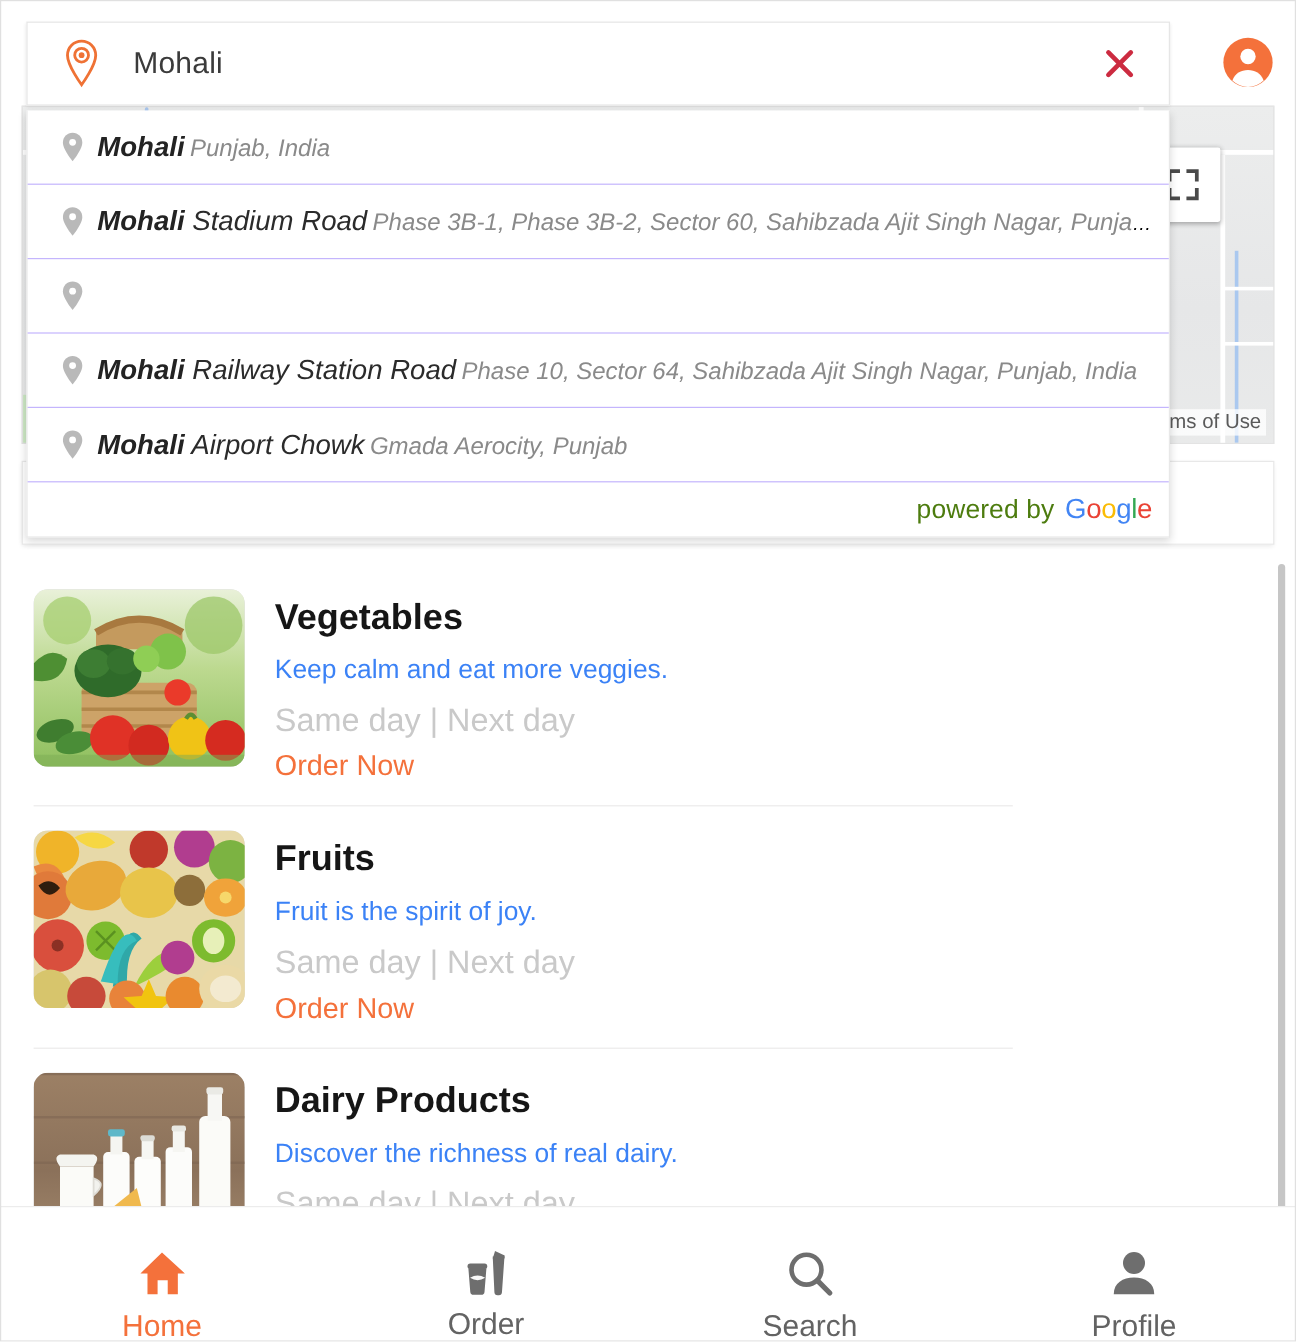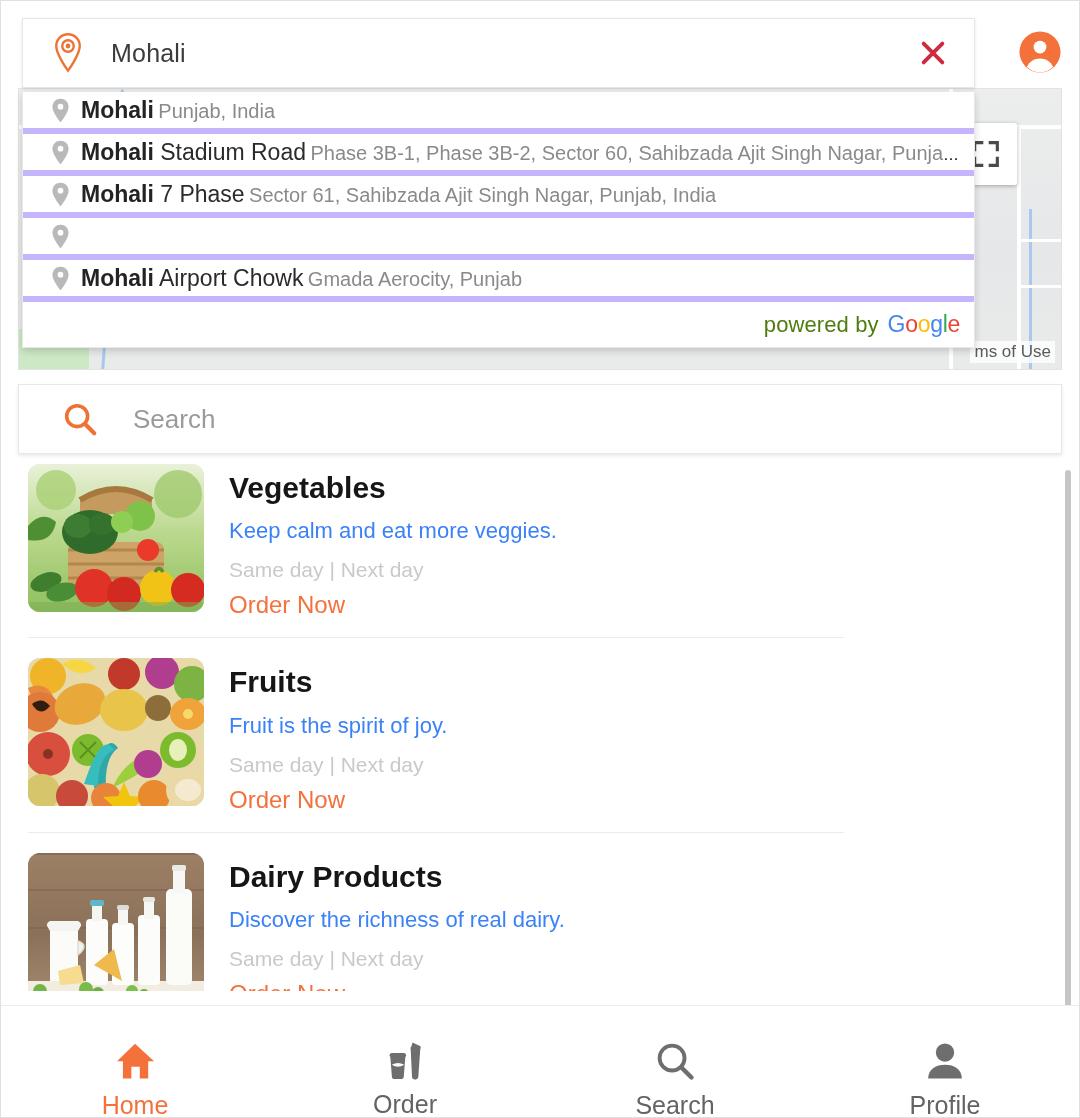--- a/index.html
+++ b/index.html
@@ -100,26 +100,27 @@
     left:22px; top:92px;
     width:953px;
     background:#ffffff;
     border:1px solid #e8e8e8;
     border-top:none;
     box-shadow:0 3px 7px rgba(0,0,0,.16);
     z-index:21;
   }
   .ac-item {
     display:flex; align-items:center;
-    height:42px;
+    height:62px;
     padding:0 14px 0 28px;
-    border-bottom:6px solid #c4b5fd;
+    border-bottom:1px solid #c4b5fd;
     cursor:pointer;
     white-space:nowrap;
     overflow:hidden;
+    font-style:italic;
   }
   .ac-item:last-of-type { border-bottom:none; }
   .ac-pin { flex:0 0 auto; width:30px; display:flex; align-items:center; }
   .ac-text { overflow:hidden; text-overflow:ellipsis; }
   .ac-main {
     font-size:23px; font-weight:bold; color:#232323;
   }
   .ac-mid {
     font-size:23px; font-weight:normal; color:#2b2b2b;
   }
@@ -149,21 +150,21 @@
     display:flex; align-items:center;
     padding-left:42px;
     z-index:10;
   }
   .search-bar .sicon { margin-right:34px; display:flex; }
   .search-ph { font-size:26px; color:#9a9a9a; }
 
   
   .content {
     position:absolute;
-    left:0; top:444px;
+    left:0; top:471px;
     width:872px; height:547px;
     background:#ffffff;
     overflow:hidden;
   }
   .card {
     display:flex;
     padding:20px 0 18px 0;
     margin:0 28px;
     border-bottom:1px solid #eceaea;
     align-items:flex-start;
@@ -180,21 +181,21 @@
   .card-img svg { display:block; width:100%; height:100%; }
   .card-body { flex:1 1 auto; padding-top:6px; }
   .card-title {
     font-size:30px; font-weight:bold; color:#161616;
     line-height:1.18; margin-bottom:13px;
   }
   .card-desc {
     font-size:22px; color:#3b82f6; margin-bottom:14px;
   }
   .card-delivery {
-    font-size:21px; color:#c9c9c9; margin-bottom:9px;
+    font-size:27px; color:#c9c9c9; margin-bottom:9px;
   }
   .card-cta {
     font-size:24px; color:#f4713b; cursor:pointer;
   }
 
   
   .scrollbar {
     position:absolute;
     right:9px; top:470px;
     width:6px; height:545px;
@@ -315,32 +316,32 @@
       </span>
     </div>
 
     <div class="ac-item">
       <span class="ac-pin">
         <svg width="19" height="25" viewBox="0 0 16 22">
           <path d="M8 0.6C4 0.6 0.9 3.7 0.9 7.7c0 5.3 7.1 13.7 7.1 13.7s7.1-8.4 7.1-13.7C15.1 3.7 12 0.6 8 0.6z" fill="#b9b9b9"></path>
           <circle cx="8" cy="7.6" r="2.5" fill="#ffffff"></circle>
         </svg>
       </span>
-      <span class="ac-text">
-        <span class="ac-main">Mohali</span><span class="ac-mid"> 7 Phase</span>
-        <span class="ac-sub">Sector 61, Sahibzada Ajit Singh Nagar, Punjab, India</span>
-      </span>
     </div>
 
     <div class="ac-item">
       <span class="ac-pin">
         <svg width="19" height="25" viewBox="0 0 16 22">
           <path d="M8 0.6C4 0.6 0.9 3.7 0.9 7.7c0 5.3 7.1 13.7 7.1 13.7s7.1-8.4 7.1-13.7C15.1 3.7 12 0.6 8 0.6z" fill="#b9b9b9"></path>
           <circle cx="8" cy="7.6" r="2.5" fill="#ffffff"></circle>
         </svg>
+      </span>
+      <span class="ac-text">
+        <span class="ac-main">Mohali</span><span class="ac-mid"> Railway Station Road</span>
+        <span class="ac-sub">Phase 10, Sector 64, Sahibzada Ajit Singh Nagar, Punjab, India</span>
       </span>
     </div>
 
     <div class="ac-item">
       <span class="ac-pin">
         <svg width="19" height="25" viewBox="0 0 16 22">
           <path d="M8 0.6C4 0.6 0.9 3.7 0.9 7.7c0 5.3 7.1 13.7 7.1 13.7s7.1-8.4 7.1-13.7C15.1 3.7 12 0.6 8 0.6z" fill="#b9b9b9"></path>
           <circle cx="8" cy="7.6" r="2.5" fill="#ffffff"></circle>
         </svg>
       </span>

